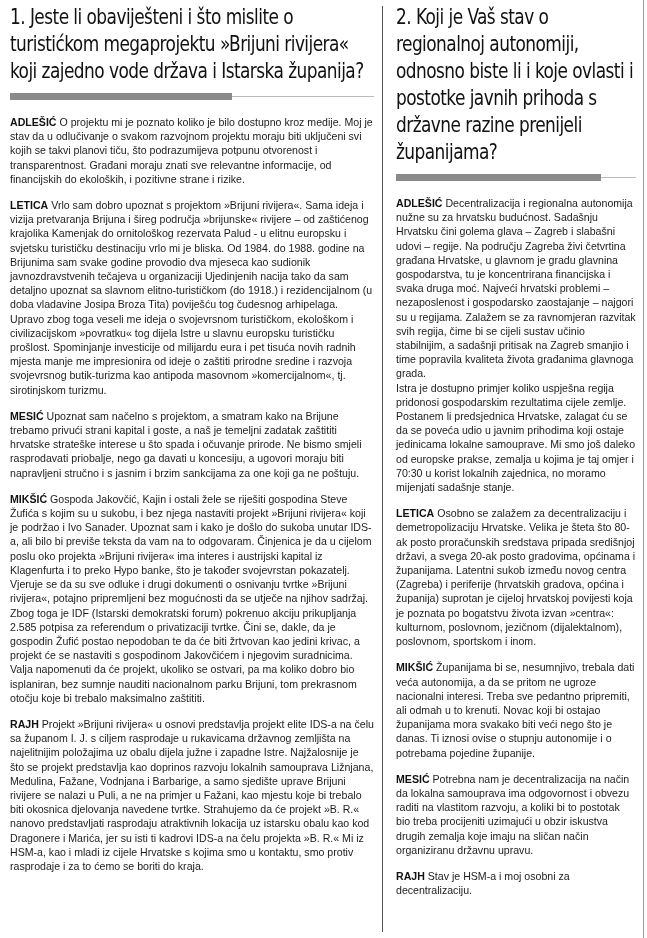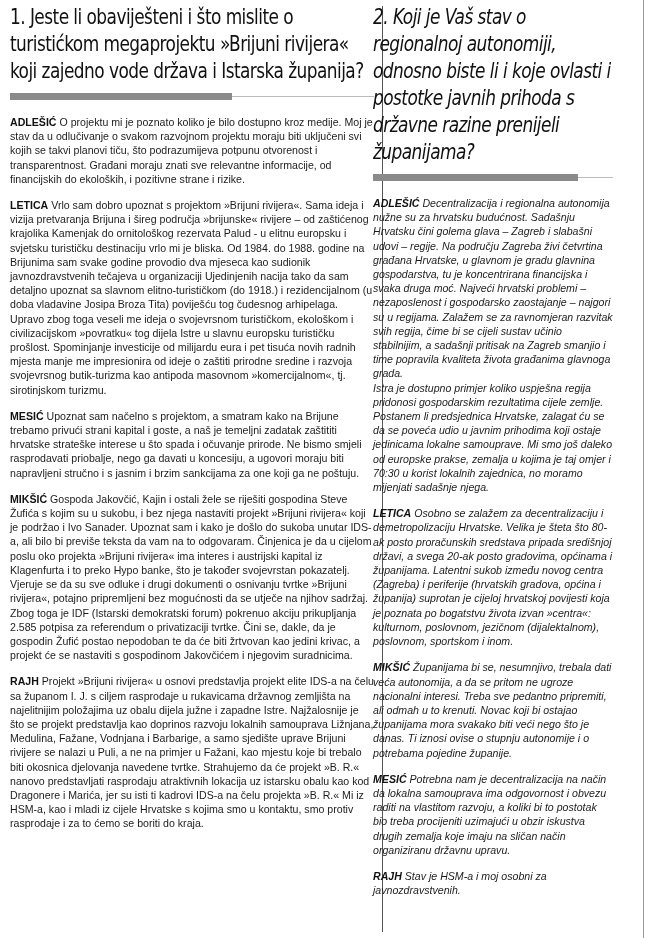--- a/index.html
+++ b/index.html
@@ -3,21 +3,21 @@
   <meta charset="utf-8">
   <style>
     * { box-sizing: border-box; margin: 0; padding: 0; }
     html, body { width: 647px; height: 938px; background: #ffffff; overflow: hidden; }
     body { position: relative; color: #1a1a1a; font-family: "Liberation Sans", sans-serif; }
 
     .page { position: absolute; left: 0; top: 0; width: 647px; height: 938px; padding-left: 10px; }
 
     .col { position: absolute; top: 0; }
     .col-left { left: 10px; width: 364px; }
-    .col-right { left: 373px; width: 240px; font-style: italic; }
+    .col-right { left: 396px; width: 240px; }
 
     .divider { position: absolute; left: 382px; top: 6px; width: 1px; height: 926px; background: #555; }
     .right-edge { position: absolute; left: 643px; top: 0; width: 1px; height: 938px; background: #999; }
 
     .question {
       font-family: "DejaVu Sans", sans-serif;
       font-weight: normal;
       color: #111;
       letter-spacing: -0.6px;
       font-stretch: condensed;
@@ -64,49 +64,50 @@
       <p>Upravo zbog toga veseli me ideja o svojevrsnom turističkom, ekološkom i civilizacijskom »povratku« tog dijela Istre u slavnu europsku turističku prošlost. Spominjanje investicije od milijardu eura i pet tisuća novih radnih mjesta manje me impresionira od ideje o zaštiti prirodne sredine i razvoja svojevrsnog butik-turizma kao antipoda masovnom »komercijalnom«, tj. sirotinjskom turizmu.</p>
     </div>
 
     <div class="answer">
       <p><span class="speaker">MESIĆ</span> <span>Upoznat sam načelno s projektom, a smatram kako na Brijune trebamo privući strani kapital i goste, a naš je temeljni zadatak zaštititi hrvatske strateške interese u što spada i očuvanje prirode. Ne bismo smjeli rasprodavati priobalje, nego ga davati u koncesiju, a ugovori moraju biti napravljeni stručno i s jasnim i brzim sankcijama za one koji ga ne poštuju.</span></p>
     </div>
 
     <div class="answer">
       <p><span class="speaker">MIKŠIĆ</span> <span>Gospoda Jakovčić, Kajin i ostali žele se riješiti gospodina Steve Žufića s kojim su u sukobu, i bez njega nastaviti projekt »Brijuni rivijera« koji je podržao i Ivo Sanader. Upoznat sam i kako je došlo do sukoba unutar IDS-a, ali bilo bi previše teksta da vam na to odgovaram. Činjenica je da u cijelom poslu oko projekta »Brijuni rivijera« ima interes i austrijski kapital iz Klagenfurta i to preko Hypo banke, što je također svojevrstan pokazatelj. Vjeruje se da su sve odluke i drugi dokumenti o osnivanju tvrtke »Brijuni rivijera«, potajno pripremljeni bez mogućnosti da se utječe na njihov sadržaj.</span></p>
       <p>Zbog toga je IDF (Istarski demokratski forum) pokrenuo akciju prikupljanja 2.585 potpisa za referendum o privatizaciji tvrtke. Čini se, dakle, da je gospodin Žufić postao nepodoban te da će biti žrtvovan kao jedini krivac, a projekt će se nastaviti s gospodinom Jakovčićem i njegovim suradnicima.</p>
+      <p>Valja napomenuti da će projekt, ukoliko se ostvari, pa ma koliko dobro bio isplaniran, bez sumnje nauditi nacionalnom parku Brijuni, tom prekrasnom otočju koje bi trebalo maksimalno zaštititi.</p>
     </div>
 
     <div class="answer">
       <p><span class="speaker">RAJH</span> <span>Projekt »Brijuni rivijera« u osnovi predstavlja projekt elite IDS-a na čelu sa županom I. J. s ciljem rasprodaje u rukavicama državnog zemljišta na najelitnijim položajima uz obalu dijela južne i zapadne Istre. Najžalosnije je što se projekt predstavlja kao doprinos razvoju lokalnih samouprava Ližnjana, Medulina, Fažane, Vodnjana i Barbarige, a samo sjedište uprave Brijuni rivijere se nalazi u Puli, a ne na primjer u Fažani, kao mjestu koje bi trebalo biti okosnica djelovanja navedene tvrtke. Strahujemo da će projekt »B. R.« nanovo predstavljati rasprodaju atraktivnih lokacija uz istarsku obalu kao kod Dragonere i Marića, jer su isti ti kadrovi IDS-a na čelu projekta »B. R.« Mi iz HSM-a, kao i mladi iz cijele Hrvatske s kojima smo u kontaktu, smo protiv rasprodaje i za to ćemo se boriti do kraja.</span></p>
     </div>
   </section>
 
   <section class="col col-right">
     <h2 class="question">2. Koji je Vaš stav o regionalnoj autonomiji, odnosno biste li i koje ovlasti i postotke javnih prihoda s državne razine prenijeli županijama?</h2>
     <div class="rule-wrap">
       <div class="thin"></div>
       <div class="bar"></div>
     </div>
 
     <div class="answer">
       <p><span class="speaker">ADLEŠIĆ</span> <span>Decentralizacija i regionalna autonomija nužne su za hrvatsku budućnost. Sadašnju Hrvatsku čini golema glava – Zagreb i slabašni udovi – regije. Na području Zagreba živi četvrtina građana Hrvatske, u glavnom je gradu glavnina gospodarstva, tu je koncentrirana financijska i svaka druga moć. Najveći hrvatski problemi – nezaposlenost i gospodarsko zaostajanje – najgori su u regijama. Zalažem se za ravnomjeran razvitak svih regija, čime bi se cijeli sustav učinio stabilnijim, a sadašnji pritisak na Zagreb smanjio i time popravila kvaliteta života građanima glavnoga grada.</span></p>
       <p>Istra je dostupno primjer koliko uspješna regija pridonosi gospodarskim rezultatima cijele zemlje.</p>
-      <p>Postanem li predsjednica Hrvatske, zalagat ću se da se poveća udio u javnim prihodima koji ostaje jedinicama lokalne samouprave. Mi smo još daleko od europske prakse, zemalja u kojima je taj omjer i 70:30 u korist lokalnih zajednica, no moramo mijenjati sadašnje njega.</p>
+      <p>Postanem li predsjednica Hrvatske, zalagat ću se da se poveća udio u javnim prihodima koji ostaje jedinicama lokalne samouprave. Mi smo još daleko od europske prakse, zemalja u kojima je taj omjer i 70:30 u korist lokalnih zajednica, no moramo mijenjati sadašnje stanje.</p>
     </div>
 
     <div class="answer">
       <p><span class="speaker">LETICA</span> <span>Osobno se zalažem za decentralizaciju i demetropolizaciju Hrvatske. Velika je šteta što 80-ak posto proračunskih sredstava pripada središnjoj državi, a svega 20-ak posto gradovima, općinama i županijama. Latentni sukob između novog centra (Zagreba) i periferije (hrvatskih gradova, općina i županija) suprotan je cijeloj hrvatskoj povijesti koja je poznata po bogatstvu života izvan »centra«: kulturnom, poslovnom, jezičnom (dijalektalnom), poslovnom, sportskom i inom.</span></p>
     </div>
 
     <div class="answer">
       <p><span class="speaker">MIKŠIĆ</span> <span>Županijama bi se, nesumnjivo, trebala dati veća autonomija, a da se pritom ne ugroze nacionalni interesi. Treba sve pedantno pripremiti, ali odmah u to krenuti. Novac koji bi ostajao županijama mora svakako biti veći nego što je danas. Ti iznosi ovise o stupnju autonomije i o potrebama pojedine županije.</span></p>
     </div>
 
     <div class="answer">
       <p><span class="speaker">MESIĆ</span> <span>Potrebna nam je decentralizacija na način da lokalna samouprava ima odgovornost i obvezu raditi na vlastitom razvoju, a koliki bi to postotak bio treba procijeniti uzimajući u obzir iskustva drugih zemalja koje imaju na sličan način organiziranu državnu upravu.</span></p>
     </div>
 
     <div class="answer">
-      <p><span class="speaker">RAJH</span> <span>Stav je HSM-a i moj osobni za javnozdravstvenih.</span></p>
+      <p><span class="speaker">RAJH</span> <span>Stav je HSM-a i moj osobni za decentralizaciju.</span></p>
     </div>
   </section>
 </div>
 
 </body></html>

